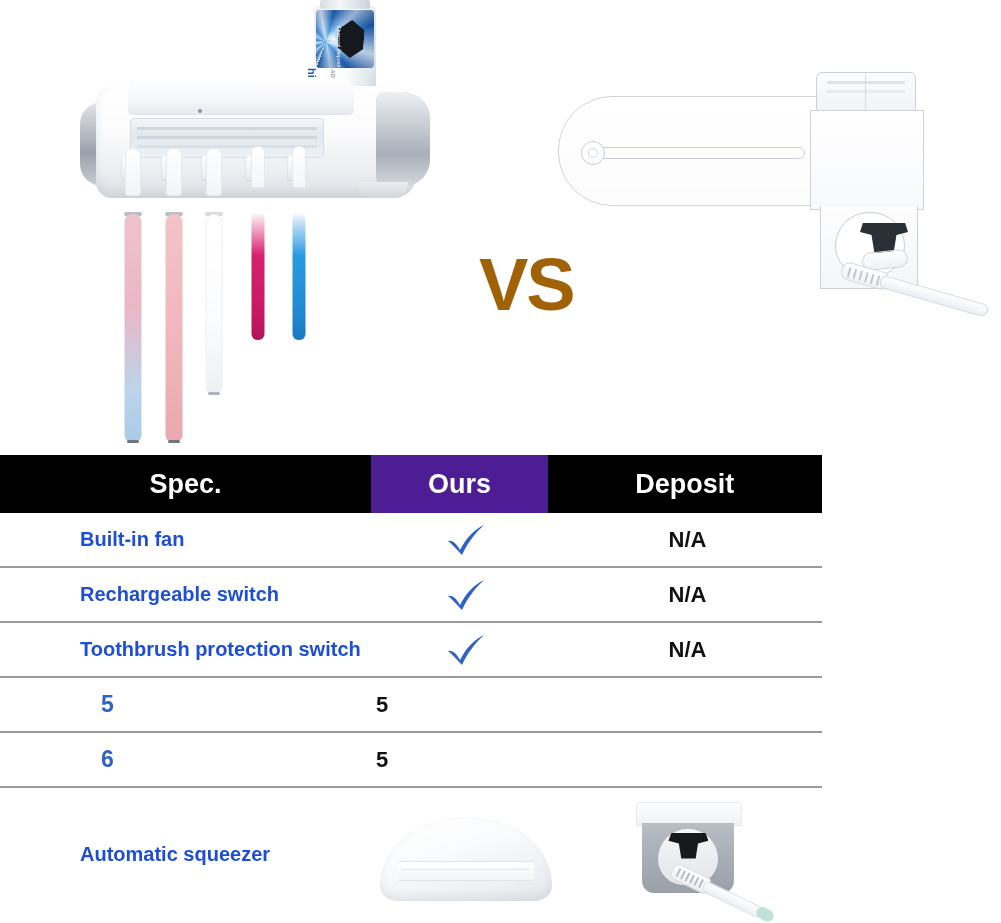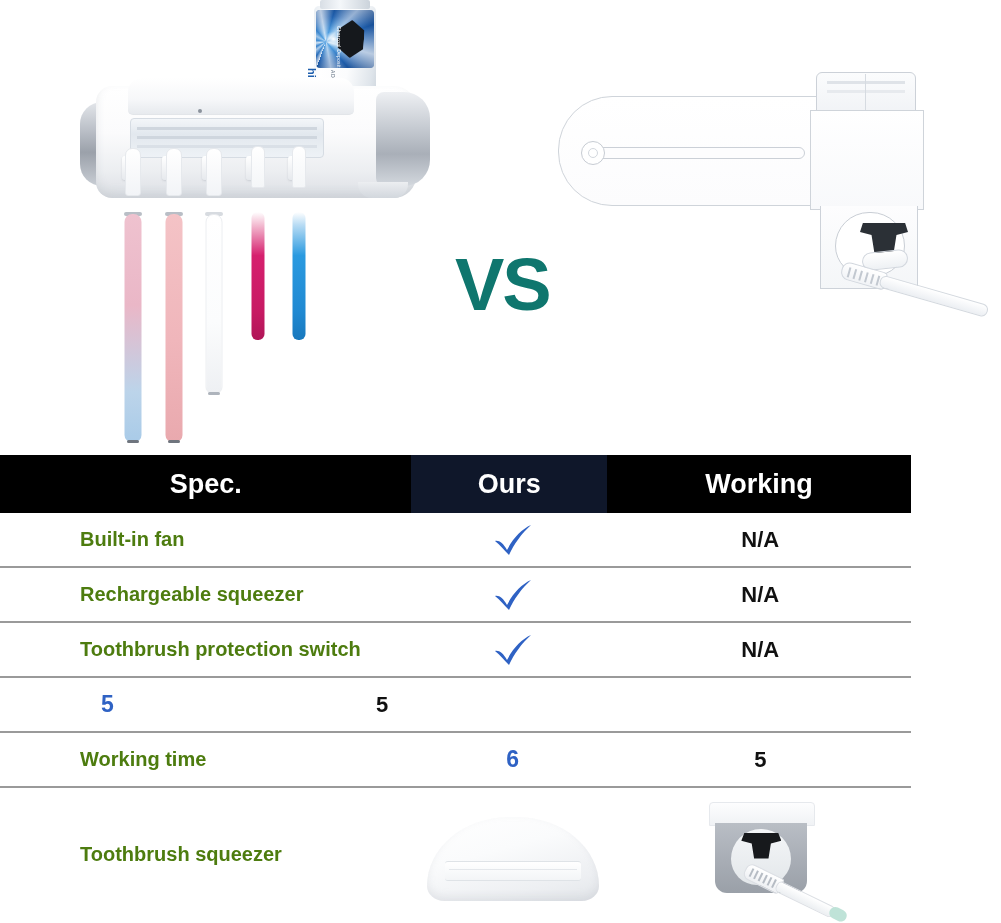--- a/index.html
+++ b/index.html
@@ -379,53 +379,53 @@
   }
 
   
   #spec-table {
     position: absolute;
     left: 0; top: 455px;
     width: 1001px;
   }
   .trow {
     display: flex;
-    width: 911px;
+    width: 822px;
     box-sizing: border-box;
     text-align: center;
   }
   .thead {
     height: 58px;
     background: #000000;
     align-items: stretch;
   }
   .c-spec { width: 452px; display:flex; align-items:center; justify-content:center; box-sizing:border-box; }
   .c-ours { width: 215px; display:flex; align-items:center; justify-content:center; box-sizing:border-box; }
   .c-oth  { width: 334px; display:flex; align-items:center; justify-content:center; box-sizing:border-box; }
 
-  .thead .c-ours { background: #0f172a; }
+  .thead .c-ours { background: #4c1d95; }
   .th-text {
     color: #ffffff;
     font-size: 27px;
     font-weight: bold;
   }
 
   .tbody-row {
     height: 55px;
     border-bottom: 2px solid #9a9a9a;
     background: #ffffff;
   }
   .tbody-row .c-spec {
     justify-content: flex-start;
     padding-left: 80px;
   }
   .cell-label {
     font-size: 20px;
     font-weight: bold;
-    color: #4d7c0f;
+    color: #1d4ed8;
   }
   .cell-val {
     font-size: 22px;
     font-weight: bold;
     color: #111111;
   }
   .cell-val.blue { color: #2f62c4; font-size: 23px; }
 
   .check {
     display: block;
@@ -598,21 +598,21 @@
       <div class="head"></div>
       <div class="handle" style="height:128px; background:linear-gradient(180deg,#ffffff 0%,#f3bdd2 10%,#d6206e 34%,#c71a63 78%,#b01557 100%);"></div>
     </div>
 
     <div class="brush mbrush" style="left:219px; top:146px; width:20px; height:180px;">
       <div class="head"></div>
       <div class="handle" style="height:128px; background:linear-gradient(180deg,#ffffff 0%,#b9dcf4 10%,#2a9ae0 34%,#2089d2 78%,#1878bd 100%);"></div>
     </div>
   </div>
 
-  <div id="vs" style="color:#0f766e;">VS</div>
+  <div id="vs" style="color:#a16207;margin-left:24px;">VS</div>
 
   <div id="product-others">
     <div class="oth-arm">
       <div class="oth-arm-slot"></div>
       <div class="oth-arm-eye"></div>
     </div>
     <div class="oth-top"></div>
     <div class="oth-top-div"></div>
     <div class="oth-box"></div>
     <div class="oth-nozzle">
@@ -633,41 +633,41 @@
 <div id="spec-table">
 
   <div class="trow thead">
     <div class="c-spec">
       <span class="th-text">Spec.</span>
     </div>
     <div class="c-ours">
       <span class="th-text">Ours</span>
     </div>
     <div class="c-oth">
-      <span class="th-text">Working</span>
+      <span class="th-text">Deposit</span>
     </div>
   </div>
 
   <div class="trow tbody-row">
     <div class="c-spec">
       <span class="cell-label">Built-in fan</span>
     </div>
     <div class="c-ours">
       <svg class="check" viewBox="0 0 44 34">
         <path d="M4 18 C8 17 12 20 16 27 C22 15 31 6 40 2 C31 10 23 21 18 32 C14 28 9 22 4 18 Z" fill="#2f62c4"></path>
       </svg>
     </div>
     <div class="c-oth">
       <span class="cell-val">N/A</span>
     </div>
   </div>
 
   <div class="trow tbody-row">
     <div class="c-spec">
-      <span class="cell-label">Rechargeable squeezer</span>
+      <span class="cell-label">Rechargeable switch</span>
     </div>
     <div class="c-ours">
       <svg class="check" viewBox="0 0 44 34">
         <path d="M4 18 C8 17 12 20 16 27 C22 15 31 6 40 2 C31 10 23 21 18 32 C14 28 9 22 4 18 Z" fill="#2f62c4"></path>
       </svg>
     </div>
     <div class="c-oth">
       <span class="cell-val">N/A</span>
     </div>
   </div>
@@ -689,34 +689,31 @@
   <div class="trow tbody-row">
     <div class="c-ours">
       <span class="cell-val blue">5</span>
     </div>
     <div class="c-oth">
       <span class="cell-val">5</span>
     </div>
   </div>
 
   <div class="trow tbody-row">
-    <div class="c-spec">
-      <span class="cell-label">Working time</span>
-    </div>
     <div class="c-ours">
       <span class="cell-val blue">6</span>
     </div>
     <div class="c-oth">
       <span class="cell-val">5</span>
     </div>
   </div>
 
   <div class="trow tbody-row last-row">
     <div class="c-spec">
-      <span class="cell-label">Toothbrush squeezer</span>
+      <span class="cell-label">Automatic squeezer</span>
     </div>
     <div class="c-ours">
       <div class="sq-outer">
         <div class="sq-shape"></div>
         <div class="sq-bar"></div>
       </div>
     </div>
     <div class="c-oth">
       <div class="disp-outer">
         <div class="disp-top"></div>

